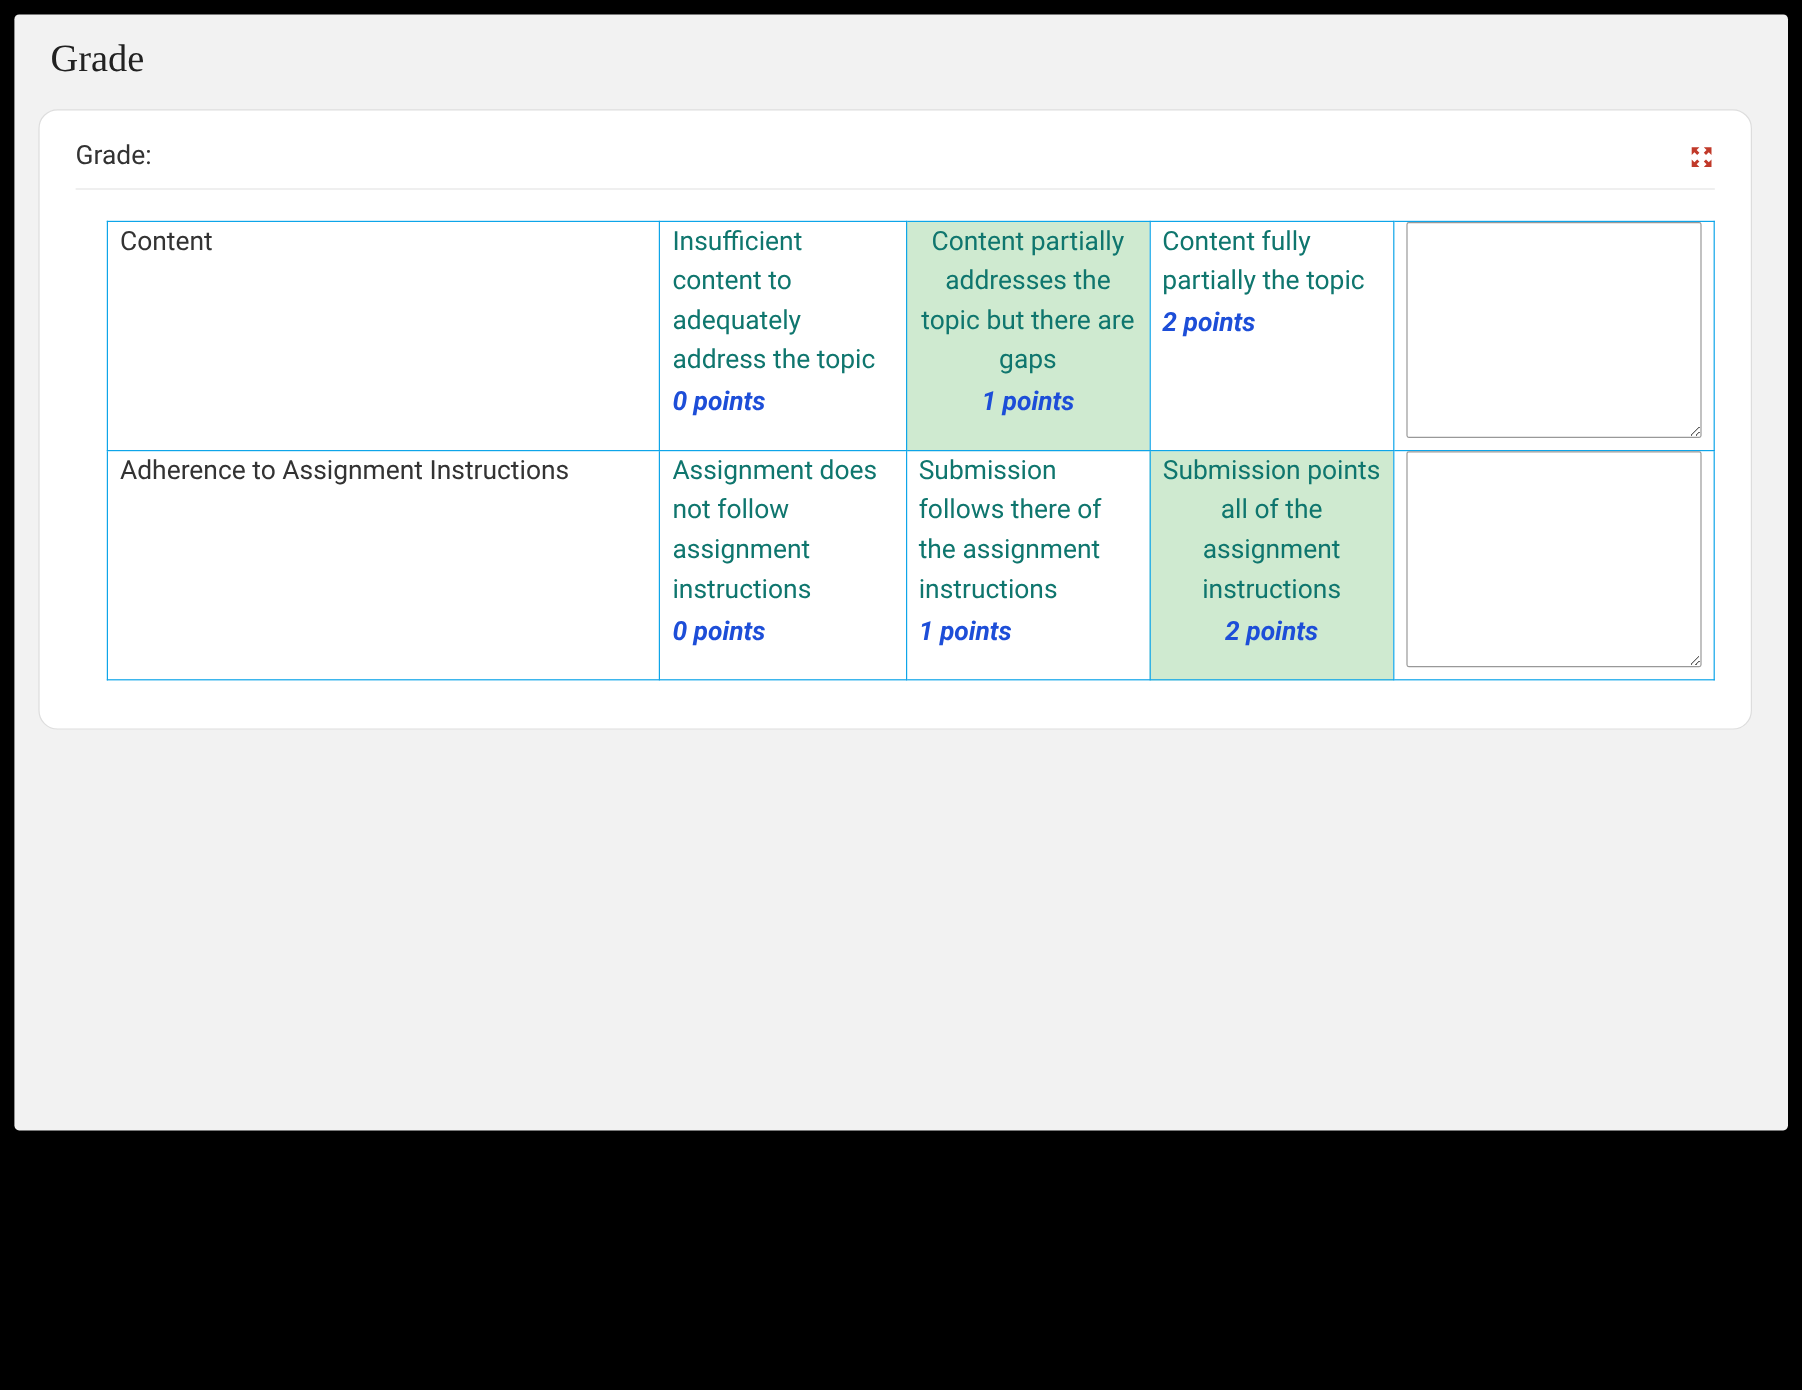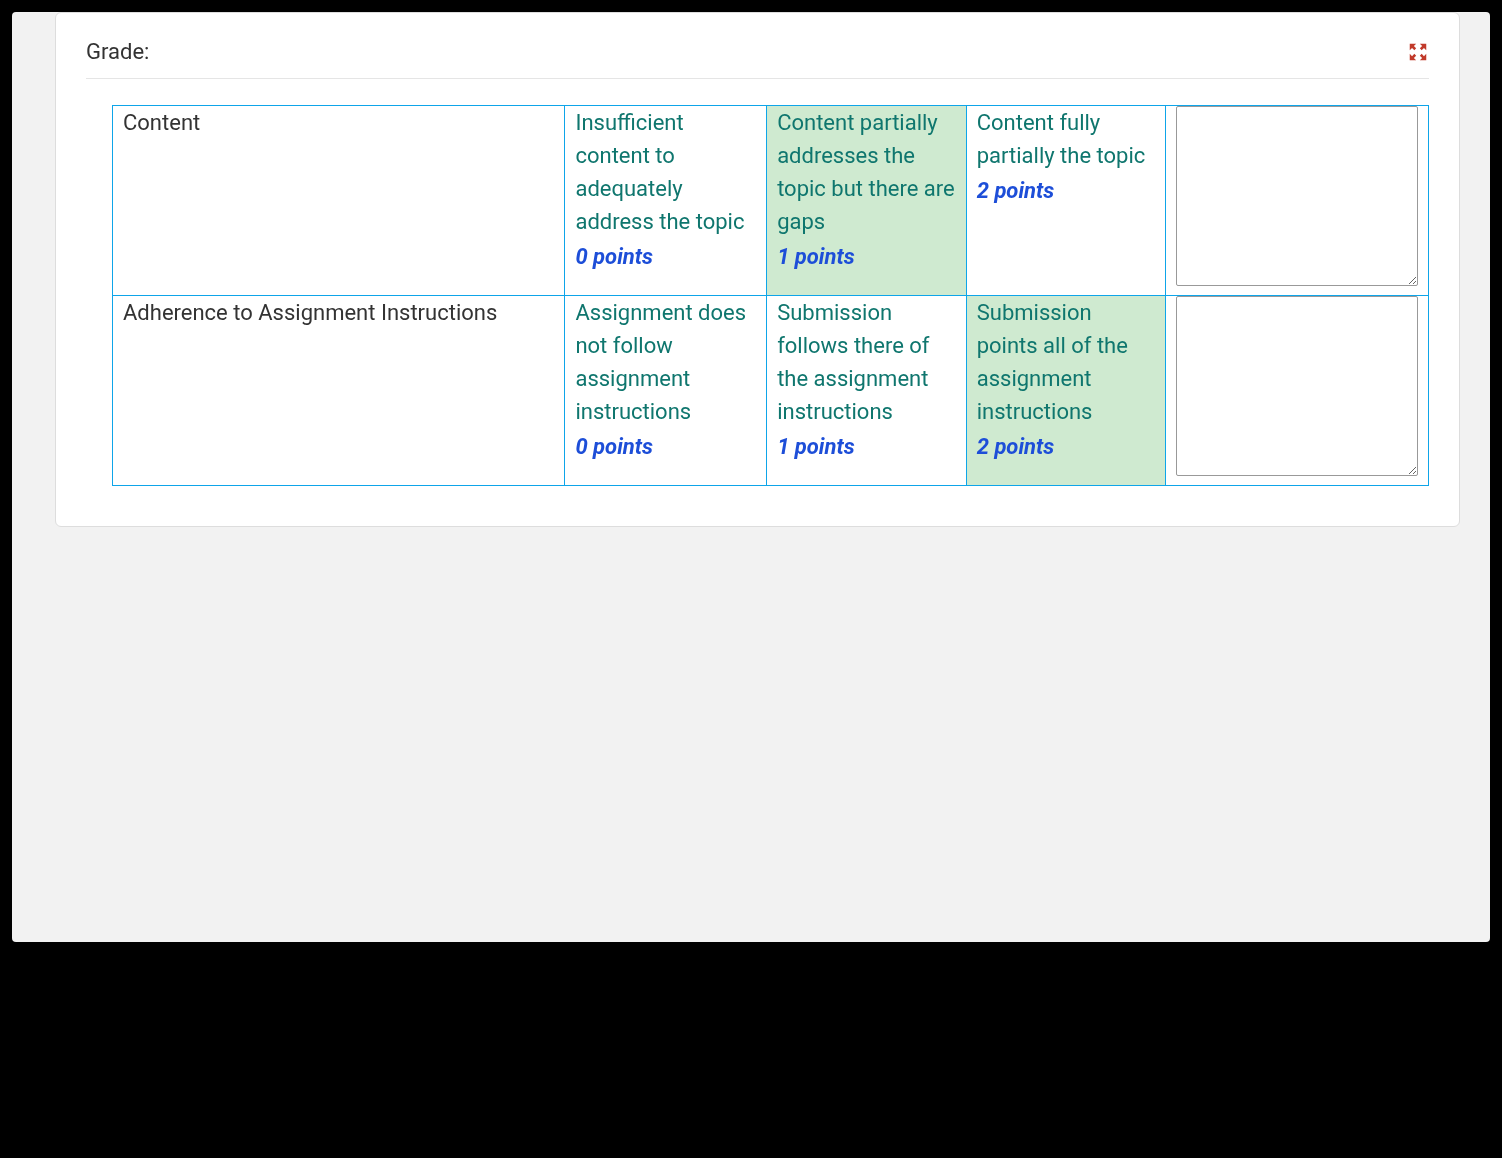--- a/index.html
+++ b/index.html
@@ -21,22 +21,22 @@
     .page-title {
       font-size: 32px;
       font-weight: 400;
       color: #222;
       padding: 18px 30px 24px 30px;
       font-family: Georgia, "Times New Roman", serif;
     }
     .grade-card {
       background: #fff;
       border: 1px solid #ddd;
-      border-radius: 6px;
-      margin: 0 30px 30px 43px;
+      border-radius: 16px;
+      margin: 0 30px 30px 20px;
       padding: 26px 30px 40px 30px;
     }
     .grade-header {
       display: flex;
       justify-content: space-between;
       align-items: center;
       padding-bottom: 14px;
       border-bottom: 1px solid #e5e5e5;
       margin-bottom: 26px;
     }
@@ -72,20 +72,21 @@
     .criterion-cell {
       width: 310px;
       font-size: 22px;
     }
     .level-cell {
       cursor: pointer;
       width: 130px;
     }
     .level-cell.selected {
       background: #cfead0;
+      text-align: center;
     }
     .level-desc {
       color: #0f766e;
     }
     .level-points {
       font-style: italic;
       font-weight: 700;
       color: #1d4ed8;
       margin-top: 2px;
     }
@@ -101,20 +102,21 @@
       resize: both;
       font-family: inherit;
       font-size: 14px;
       padding: 4px;
     }
   </style>
 </head>
 <body>
 
 <div class="outer-container">
+  <h1 class="page-title">Grade</h1>
 
   <div class="grade-card">
     <div class="grade-header">
       <span class="grade-label">Grade:</span>
       <span class="expand-icon">
         <svg viewBox="0 0 24 24">
           <path d="M3 3h7L7.5 5.5 10 8 8 10 5.5 7.5 3 10V3zm18 0v7l-2.5-2.5L16 10l-2-2 2.5-2.5L14 3h7zM3 21v-7l2.5 2.5L8 14l2 2-2.5 2.5L10 21H3zm18 0h-7l2.5-2.5L14 16l2-2 2.5 2.5L21 14v7z"></path>
         </svg>
       </span>
     </div>

